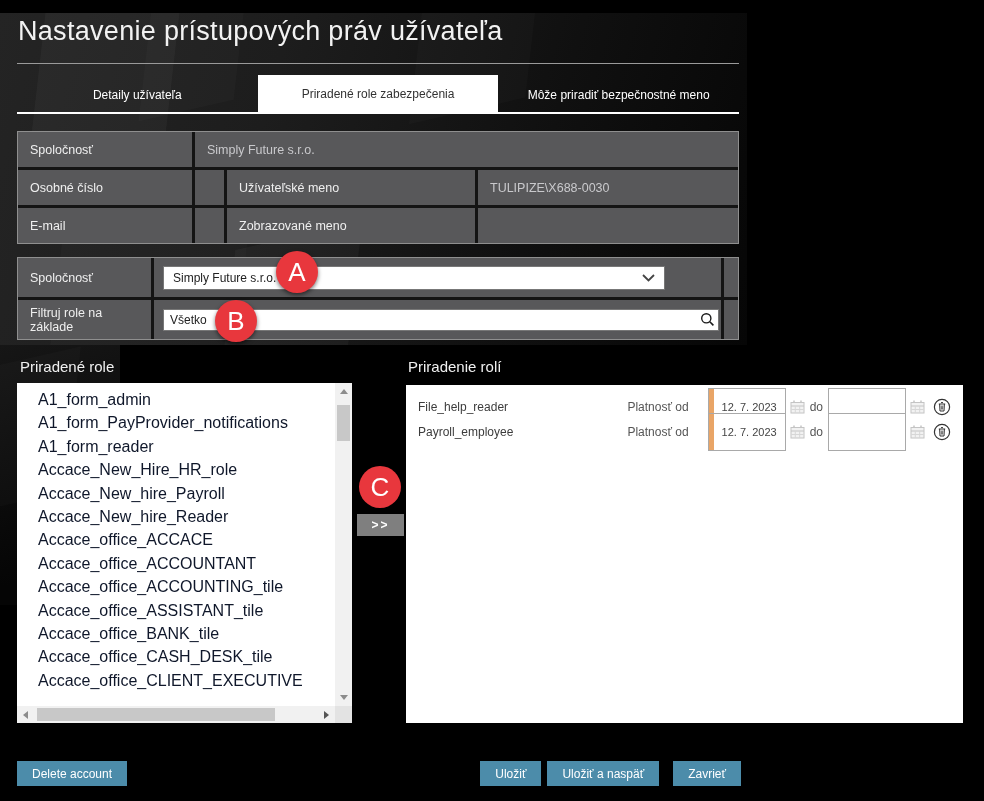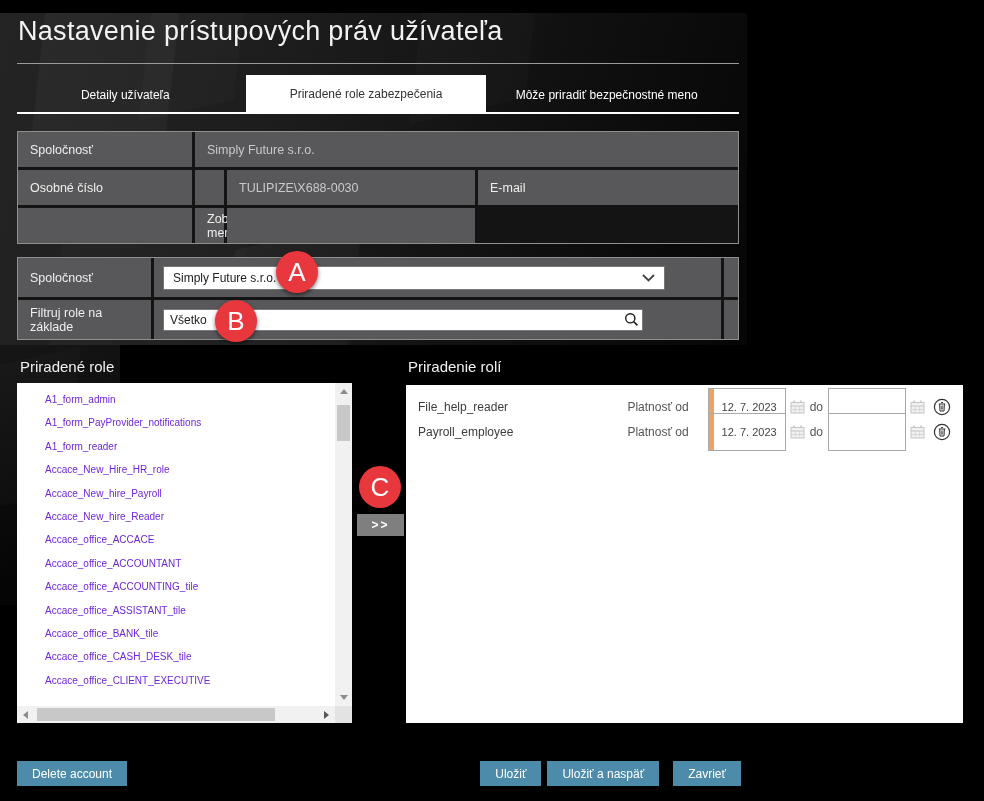--- a/index.html
+++ b/index.html
@@ -14,21 +14,21 @@
   .bg-deco2 { position:absolute; left:0; top:345px; width:120px; height:260px;
               background:linear-gradient(160deg,#161616 0%,#050505 80%); overflow:hidden; }
   .shard { position:absolute; background:rgba(255,255,255,0.035); transform:skewX(-20deg) rotate(-14deg); }
   .shard.dim { background:rgba(255,255,255,0.02); }
 
   .page-title { position:absolute; left:18px; top:16px; font-size:27px; font-weight:300;
                 color:#f2f2f2; letter-spacing:0.3px; }
   .title-rule { position:absolute; left:17px; top:63px; width:722px; height:1px; background:#9a9a9a; }
 
   
-  .tabs { position:absolute; left:5px; top:75px; width:722px; height:37px; display:flex; align-items:flex-end;justify-content:space-between; }
+  .tabs { position:absolute; left:17px; top:75px; width:722px; height:37px; display:flex; align-items:flex-end;justify-content:space-between; }
   .tab { flex:1; height:34px; display:flex; align-items:center; justify-content:center;
          font-size:12px; color:#fff; cursor:default; }
   .tab.active { height:37px; background:#fff; color:#333; }
   .tabs-underline { position:absolute; left:17px; top:112px; width:722px; height:2px; background:#fff; }
 
   
   .details-table { position:absolute; left:17px; top:131px; width:722px;
                    border:1px solid #8f8f8f; background:#141414;
                    display:grid; grid-template-columns:174px 29px 248px 1fr; gap:3px;
                    grid-auto-rows:35px; }
@@ -42,39 +42,39 @@
                     border:1px solid #8f8f8f; background:#141414;
                     display:grid; grid-template-columns:133px 1fr 14px; gap:3px;
                     grid-auto-rows:39px; }
   .fcell { background:#58585a; display:flex; align-items:center; padding:0 12px;
            font-size:12.5px; color:#efefef; }
   .fcell.content { padding:0 0 0 9px; }
   .fcell.strip { padding:0; }
   .dropdown { width:502px; height:24px; background:#fff; border:1px solid #777;
               display:flex; align-items:center; justify-content:space-between;
               padding:0 9px; font-size:12px; color:#222; cursor:pointer; }
-  .searchbox { width:480px; height:22px; background:#fff; border:1px solid #777;
+  .searchbox { width:556px; height:22px; background:#fff; border:1px solid #777;
                display:flex; align-items:center; }
   .searchbox input { flex:1; border:none; outline:none; height:18px; font-size:12px;
                      color:#222; padding:0 6px; font-family:"Liberation Sans",sans-serif; }
   .search-icon { width:22px; display:flex; justify-content:center; cursor:pointer; }
 
   
   .badge { position:absolute; width:42px; height:42px; border-radius:50%;
            background:#e8373d; color:#fff; font-size:26px; font-weight:400;
            display:flex; align-items:center; justify-content:center; z-index:8;
            box-shadow:0 2px 4px rgba(0,0,0,0.55); }
 
   
   .panel-heading { position:absolute; font-size:15px; color:#f0f0f0; }
 
   
   .left-panel { position:absolute; left:17px; top:383px; width:335px; height:340px; background:#fff; }
   .role-list { position:absolute; left:0; top:0; right:17px; bottom:17px; padding-top:5px; overflow:hidden; }
-  .role-item { height:23.4px; line-height:23.4px; padding-left:28px; font-size:10px; color:#6d28d9;
+  .role-item { height:23.4px; line-height:23.4px; padding-left:21px; font-size:16px; color:#0f172a;
                white-space:nowrap; cursor:default; }
 
   
   .vscroll { position:absolute; top:0; right:0; width:17px; bottom:17px; background:#f1f1f1; }
   .vscroll .arrow-box { position:absolute; left:0; width:17px; height:17px;
                         display:flex; align-items:center; justify-content:center; cursor:pointer; }
   .vscroll .thumb { position:absolute; left:2px; top:22px; width:13px; height:36px; background:#c8c8c8; }
   .hscroll { position:absolute; left:0; bottom:0; right:17px; height:17px; background:#f1f1f1; }
   .hscroll .arrow-box { position:absolute; top:0; width:17px; height:17px;
                         display:flex; align-items:center; justify-content:center; cursor:pointer; }
@@ -143,20 +143,21 @@
     <div class="tab">Môže priradiť bezpečnostné meno</div>
   </div>
   <div class="tabs-underline"></div>
 
   <div class="details-table">
     <div class="cell">Spoločnosť</div>
     <div class="cell value span3">Simply Future s.r.o.</div>
 
     <div class="cell">Osobné číslo</div>
     <div class="cell value"></div>
+    <div class="cell">Užívateľské meno</div>
     <div class="cell value">TULIPIZE\X688-0030</div>
 
     <div class="cell">E-mail</div>
     <div class="cell value"></div>
     <div class="cell">Zobrazované meno</div>
     <div class="cell value"></div>
   </div>
 
   <div class="filter-section">
     <div class="fcell">Spoločnosť</div>

